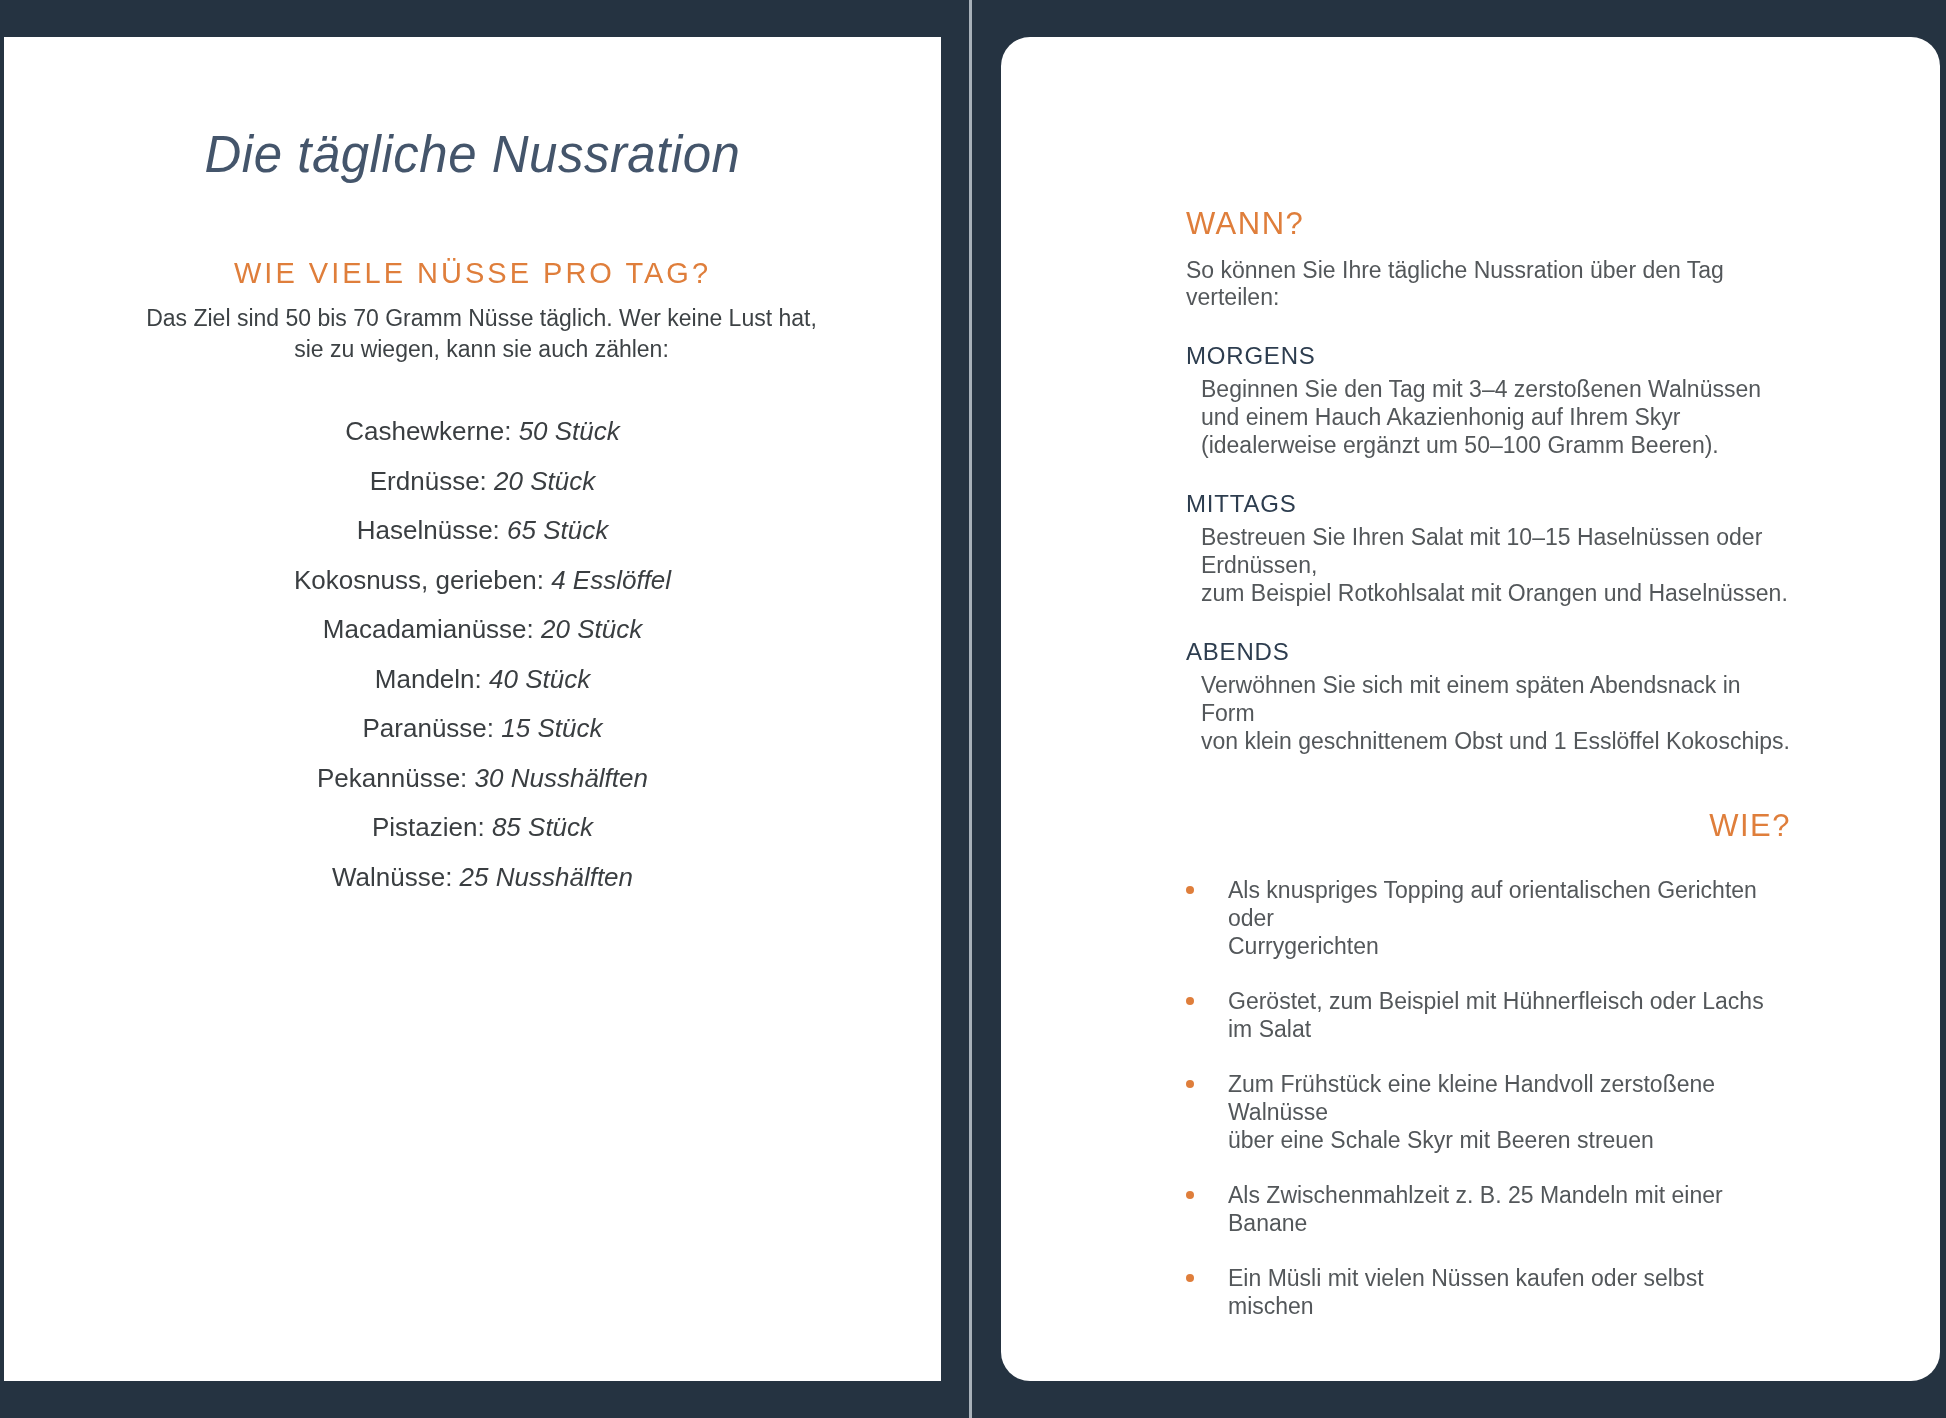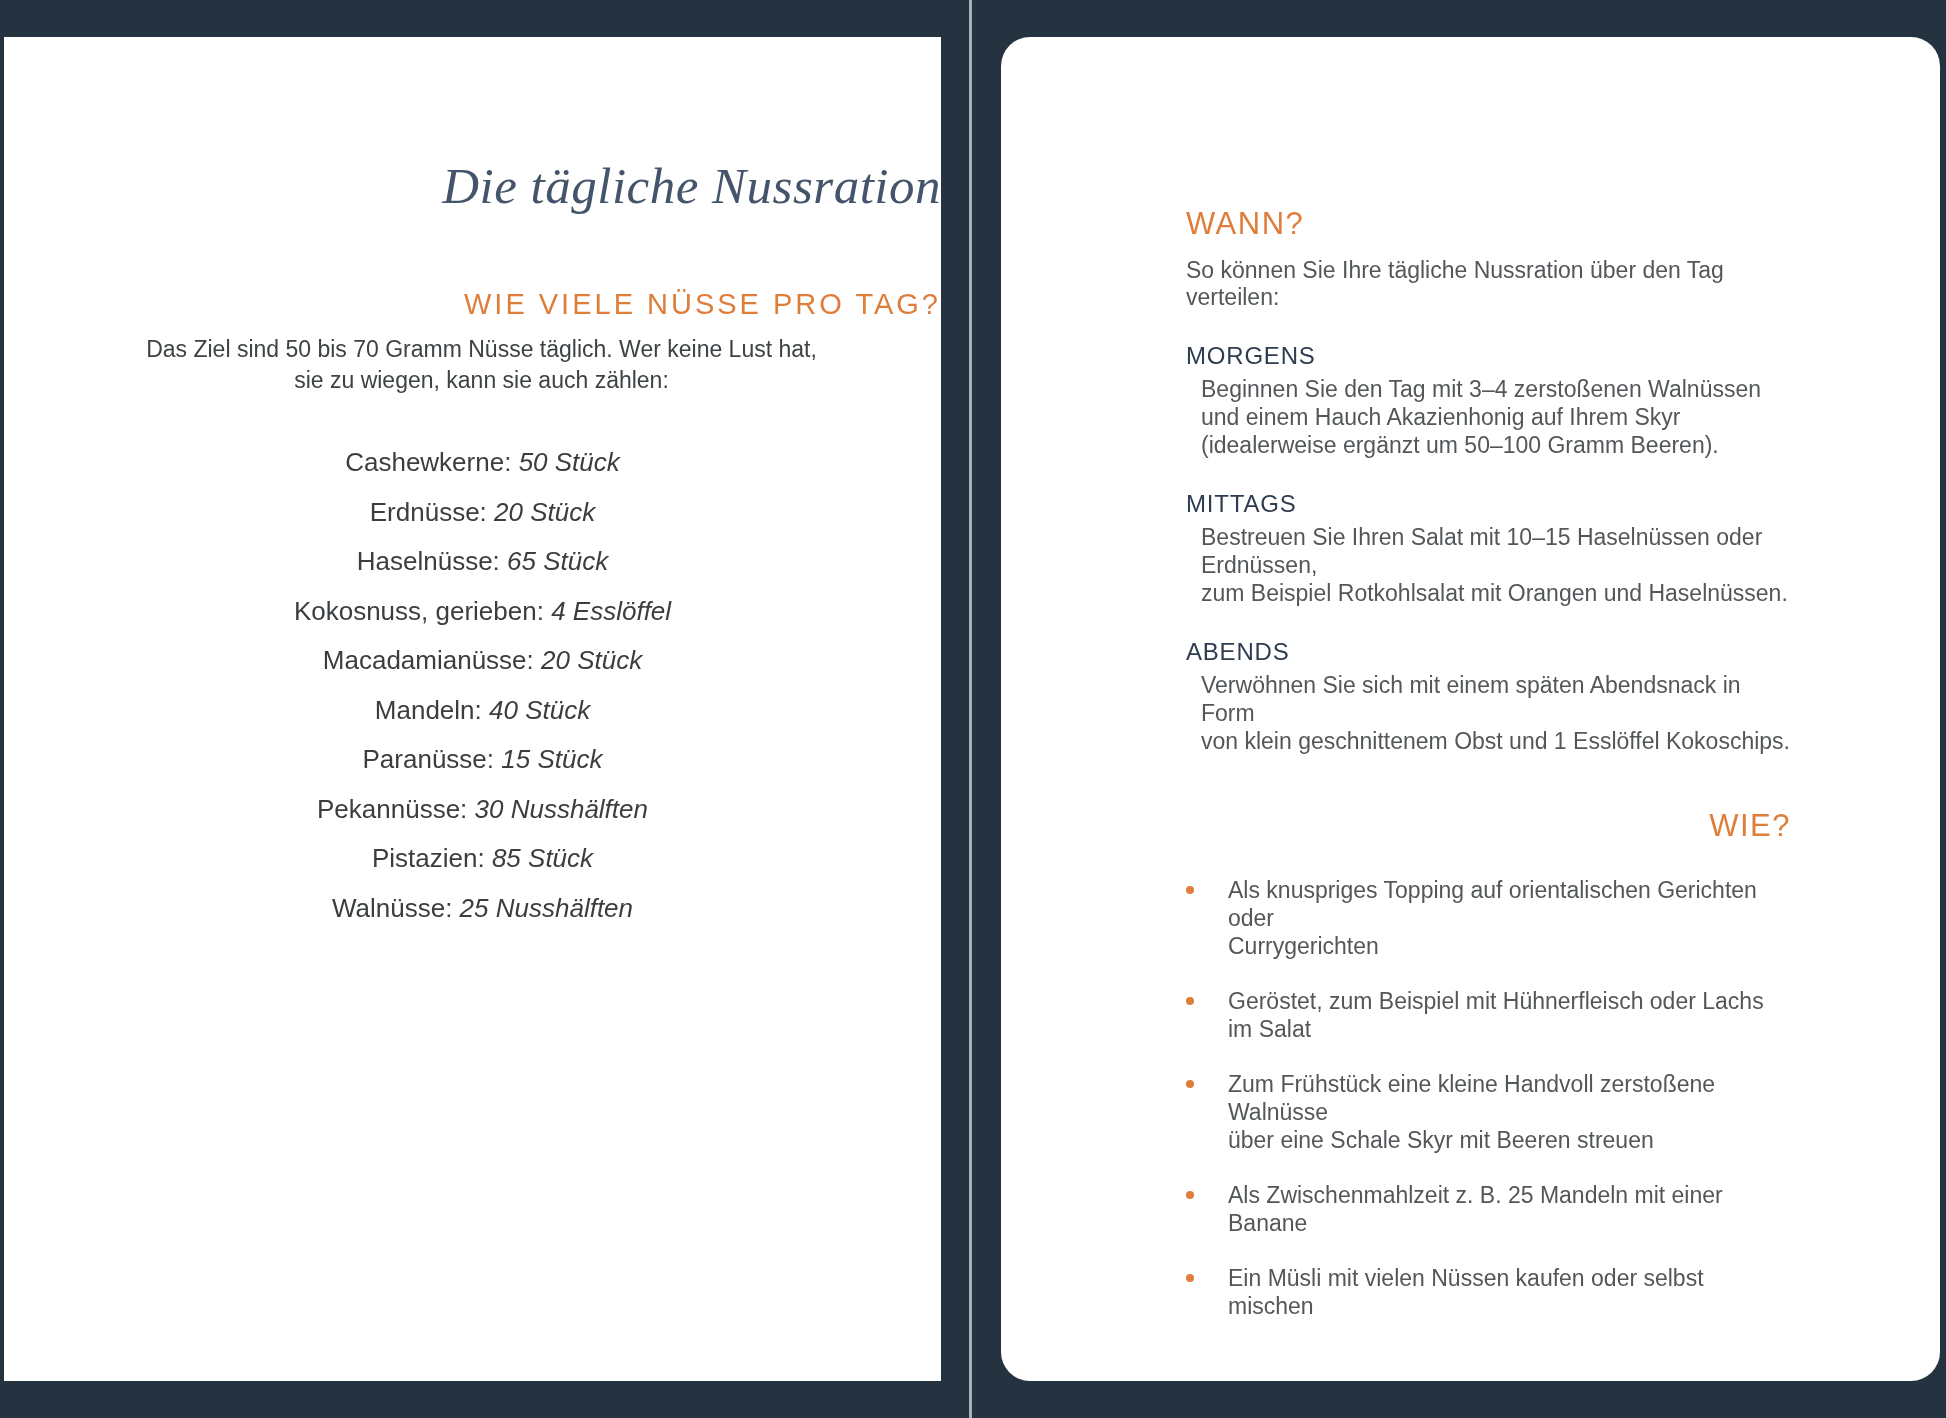--- a/index.html
+++ b/index.html
@@ -23,36 +23,34 @@
     position: absolute;
     top: 37px;
     height: 1344px;
     background: #ffffff;
   }
   .left-page  { left: 4px;    width: 937px; text-align: center; }
   .right-page { left: 1001px; width: 939px; border-radius: 29px; }
 
   
   .title {
-    margin-top: 120px;
-    font-family: Liberation Serif, serif;
+    margin-top: 88px;
+    font-family: Liberation Sans, sans-serif;
     font-style: italic;
     font-weight: 400;
     font-size: 51px;
     letter-spacing: 0.5px;
     color: #44556b;
-    text-align: right;
   }
   .orange-heading {
     margin-top: 73px;
     font-size: 29px;
     font-weight: 400;
     letter-spacing: 3px;
     color: #df7e3b;
-    text-align: right;
   }
   .subtitle {
     margin-top: 13px;
     font-size: 23px;
     line-height: 31px;
     color: #3d4245;
     padding-left: 18px;
   }
   .subtitle span { display: block; }
   .nut-list { margin-top: 42px; padding-left: 20px; }

